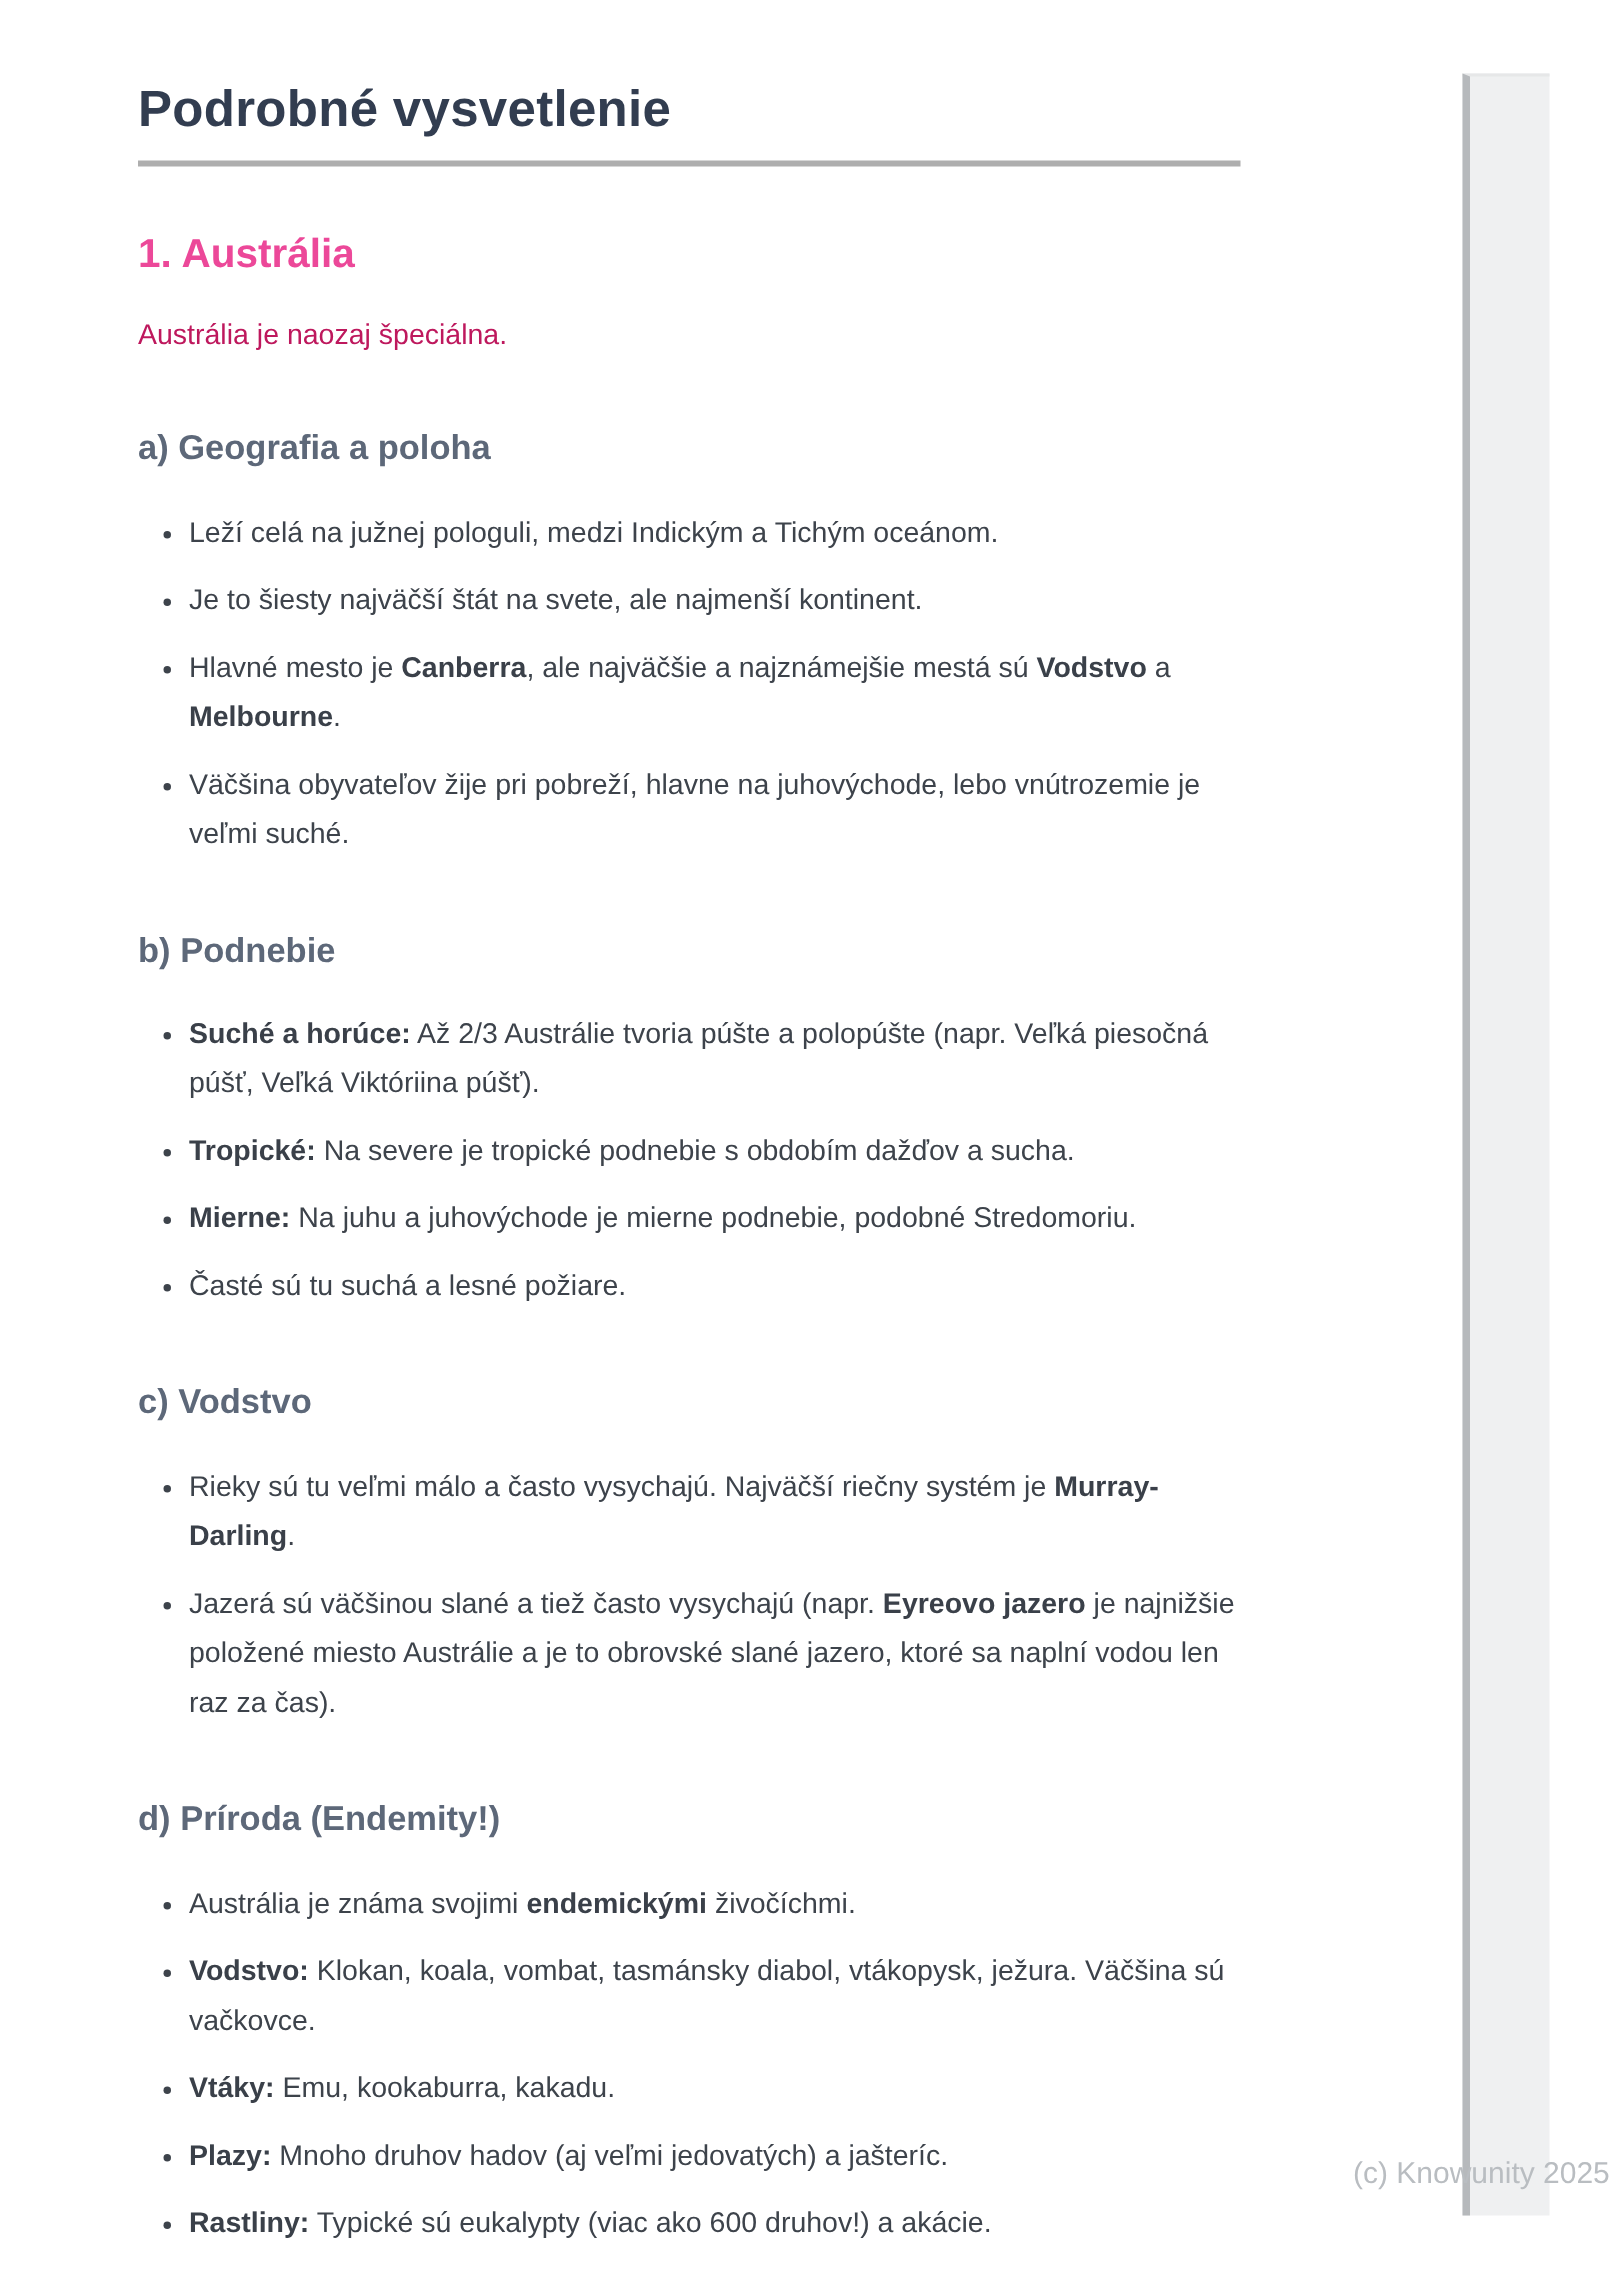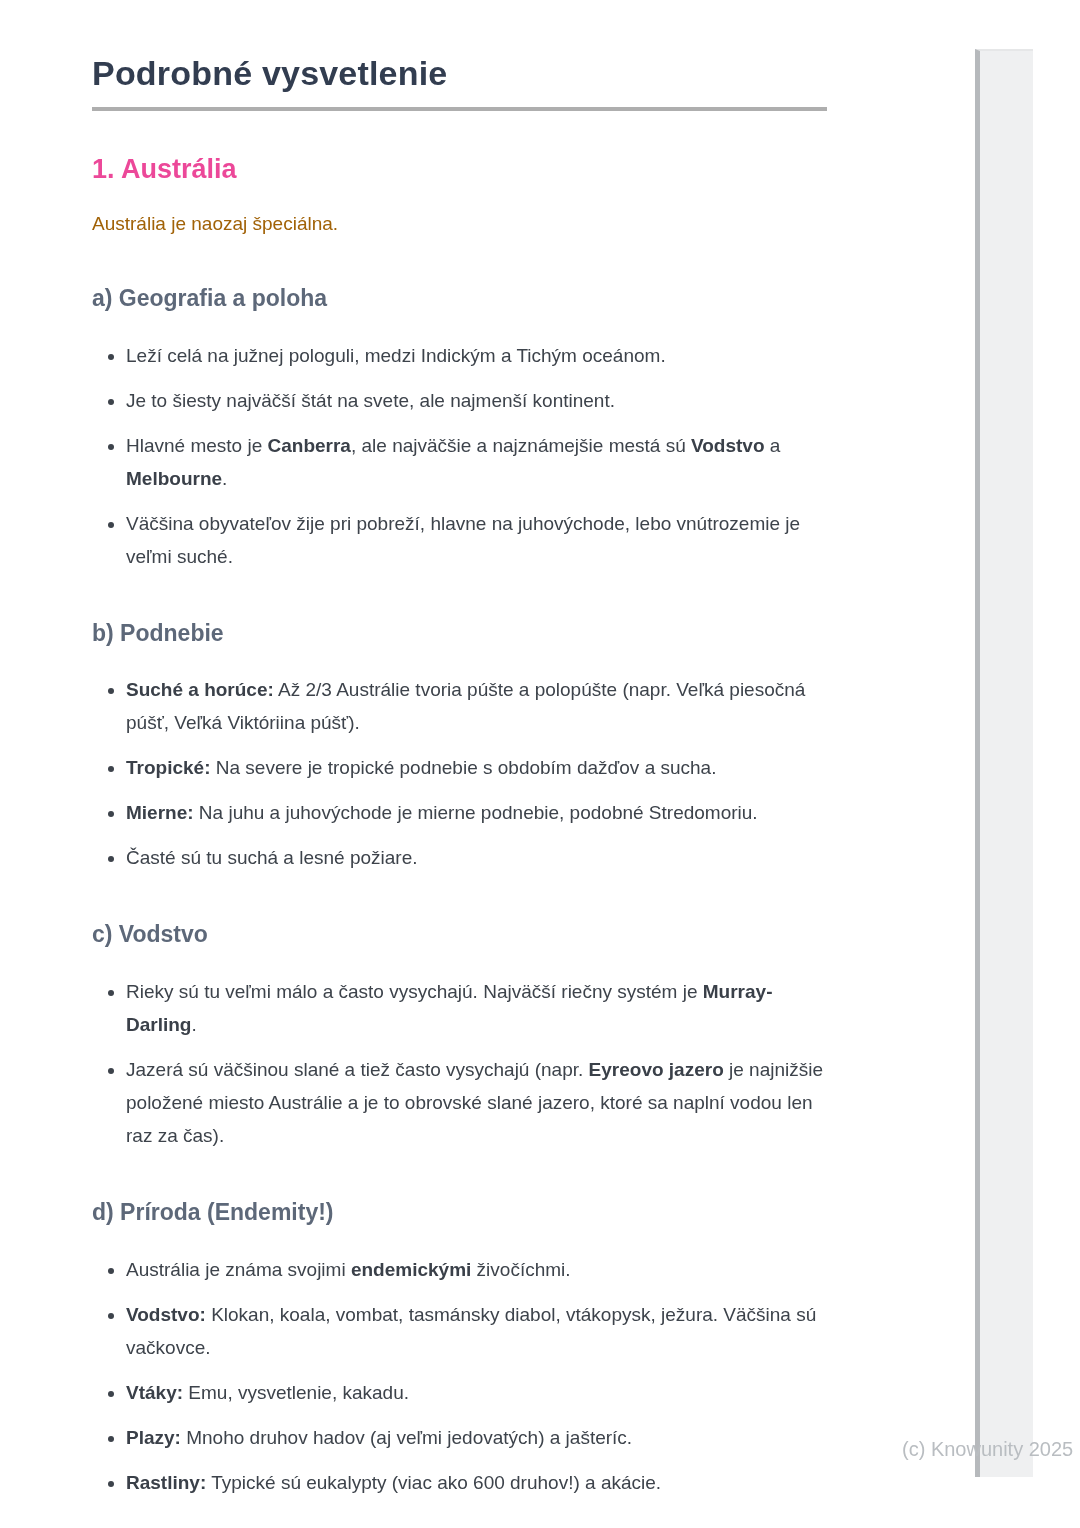--- a/index.html
+++ b/index.html
@@ -39,21 +39,21 @@
   h2.section-heading {
     font-size: 27px;
     line-height: 1.25;
     font-weight: 700;
     color: #ec4899;
     margin: 42px 0 0 0;
   }
   p.intro {
     font-size: 19px;
     line-height: 1.45;
-    color: #a16207;
+    color: #be185d;
     margin: 24px 0 0 0;
   }
   h3.subsection-heading {
     font-size: 23px;
     line-height: 1.25;
     font-weight: 700;
     color: #5d6879;
     margin: 46px 0 26px 0;
   }
   ul.bullet-list {
@@ -120,20 +120,20 @@
         </ul>
         <h3 class="subsection-heading">c) Vodstvo</h3>
         <ul class="bullet-list">
           <li><span>Rieky sú tu veľmi málo a často vysychajú. Najväčší riečny systém je </span><b>Murray-Darling</b><span>.</span></li>
           <li><span>Jazerá sú väčšinou slané a tiež často vysychajú (napr. </span><b>Eyreovo jazero</b><span> je najnižšie položené miesto Austrálie a je to obrovské slané jazero, ktoré sa naplní vodou len raz za čas).</span></li>
         </ul>
         <h3 class="subsection-heading">d) Príroda (Endemity!)</h3>
         <ul class="bullet-list">
           <li><span>Austrália je známa svojimi </span><b>endemickými</b><span> živočíchmi.</span></li>
           <li><b>Vodstvo:</b><span> Klokan, koala, vombat, tasmánsky diabol, vtákopysk, ježura. Väčšina sú vačkovce.</span></li>
-          <li><b>Vtáky:</b><span> Emu, vysvetlenie, kakadu.</span></li>
+          <li><b>Vtáky:</b><span> Emu, kookaburra, kakadu.</span></li>
           <li><b>Plazy:</b><span> Mnoho druhov hadov (aj veľmi jedovatých) a jašteríc.</span></li>
           <li><b>Rastliny:</b><span> Typické sú eukalypty (viac ako 600 druhov!) a akácie.</span></li>
         </ul>
       </div>
   </div>
   <div class="footer-copyright">(c) Knowunity 2025</div>
 </div>
 
 </body></html>

